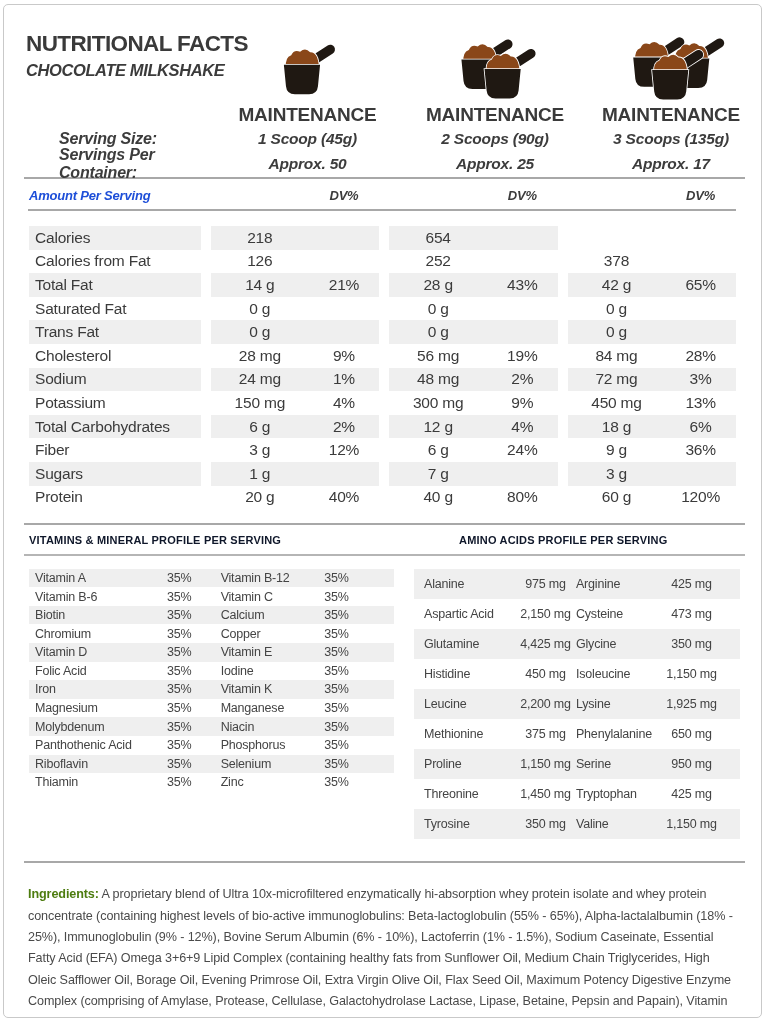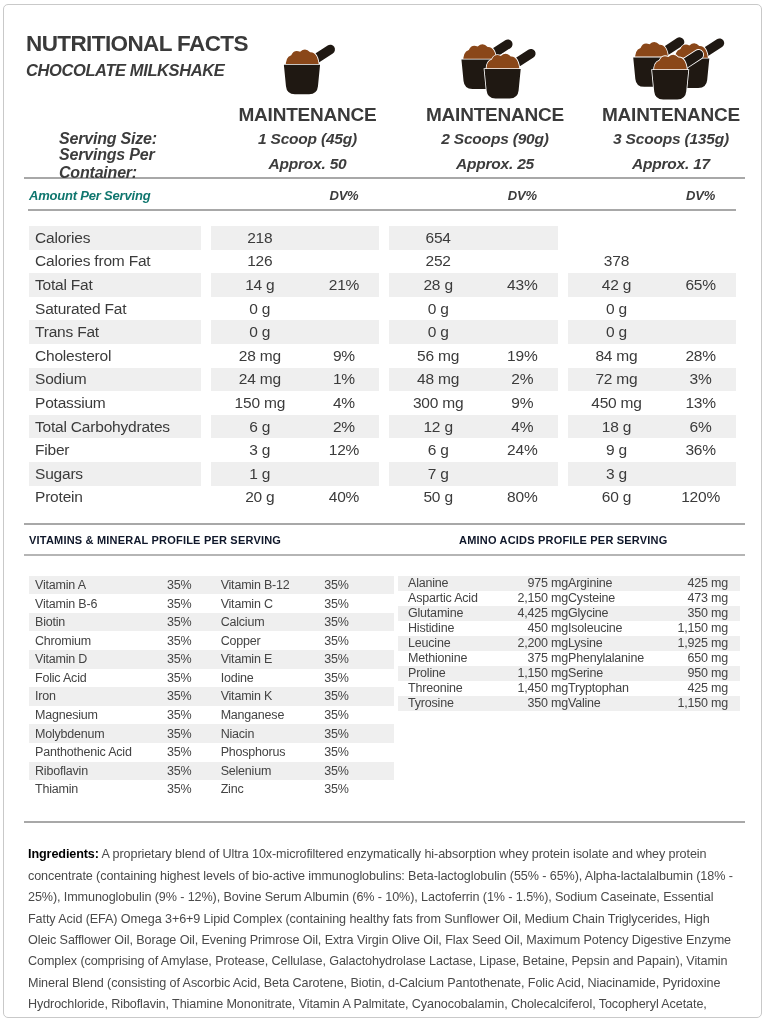--- a/index.html
+++ b/index.html
@@ -23,46 +23,46 @@
     font-size:19px;font-weight:bold;color:#3a3a3a;letter-spacing:-0.2px;}
   .srv-label{display:flex;align-items:center;font-size:16px;font-weight:bold;font-style:italic;color:#3c3c3c;margin-left:33px;}
   .srv-val{display:flex;align-items:center;justify-content:center;font-size:15.5px;font-weight:600;font-style:italic;color:#3c3c3c;}
   
   .rule{border:none;height:2px;background:#a8a8a8;margin:0 16px 0 20px;}
   .rule.thin{height:1.5px;background:#b5b5b5;}
   
   .ntable{padding:0 25px;}
   .nhead{display:grid;grid-template-columns:172px 1fr 1fr 1fr;column-gap:10px;
     height:28px;align-items:center;margin-top:2px;}
-  .nhead .aps{font-size:13px;font-weight:bold;font-style:italic;color:#0f766e;}
+  .nhead .aps{font-size:13px;font-weight:bold;font-style:italic;color:#1d4ed8;}
   .dvwrap{display:grid;grid-template-columns:58% 42%;}
   .dvlab{grid-column:2;text-align:center;font-size:13px;font-weight:bold;font-style:italic;color:#3c3c3c;}
   .nrows{margin-top:15px;}
   .nrow{display:grid;grid-template-columns:172px 1fr 1fr 1fr;column-gap:10px;height:23.6px;}
   .ncell{display:flex;align-items:center;font-size:15.5px;color:#3b3b3b;}
   .nlabel{padding-left:6px;}
   .nblock{display:grid;grid-template-columns:58% 42%;align-items:center;}
   .namt,.ndv{text-align:center;font-size:15.5px;color:#3b3b3b;}
   .nrow.shaded .nlabel,.nrow.shaded .nblock{background:#efefef;}
   
   .sec-title-row{display:flex;padding:9px 25px 8px 25px;}
   .sec-title{font-size:11px;font-weight:700;color:#0f172a;letter-spacing:0.2px;}
   .sec-title.left{width:372px;}
   .sec-title.right{margin-left:58px;}
-  .subtables{display:grid;grid-template-columns:365px 1fr;column-gap:4px;
-    padding:0 21px 0 25px;margin-top:20px;}
+  .subtables{display:grid;grid-template-columns:365px 1fr;column-gap:20px;
+    padding:0 21px 0 25px;margin-top:13px;}
   .vrow{display:grid;grid-template-columns:37% 15% 29% 19%;height:18.6px;align-items:center;
     font-size:12.5px;color:#444;padding:0 2px 0 6px;}
-  .arow{display:grid;grid-template-columns:30% 20% 26% 24%;height:15px;align-items:center;
+  .arow{display:grid;grid-template-columns:30% 20% 26% 24%;height:30px;align-items:center;
     font-size:12.5px;color:#444;padding:0 12px 0 10px;}
   .vrow.shaded,.arow.shaded{background:#efefef;}
-  .aval{text-align:right;}
+  .aval{text-align:center;}
   
   .ingredients{padding:9px 24px 0 24px;font-size:12.6px;line-height:21.4px;color:#4a4a4a;letter-spacing:-0.1px;text-align:left;}
-  .ingredients b{color:#000000;}
+  .ingredients b{color:#4d7c0f;}
   .hidden-defs{position:absolute;width:0;height:0;}
   .scoop-svg{display:block;}
 </style>
 </head>
 <body>
 
 <svg class="hidden-defs" aria-hidden="true">
   <defs>
     <g id="scoop">
       <rect x="-2" y="-4.5" width="27" height="9" rx="4.5" transform="translate(38,16) rotate(-33)" fill="#1f1812" stroke="#ffffff" stroke-width="1.6" paint-order="stroke"></rect>
@@ -296,21 +296,21 @@
             <div class="ndv"></div>
           </div>
         </div>
         <div class="nrow">
           <div class="ncell nlabel">Protein</div>
           <div class="nblock">
             <div class="namt">20 g</div>
             <div class="ndv">40%</div>
           </div>
           <div class="nblock">
-            <div class="namt">50 g</div>
+            <div class="namt">40 g</div>
             <div class="ndv">80%</div>
           </div>
           <div class="nblock">
             <div class="namt">60 g</div>
             <div class="ndv">120%</div>
           </div>
         </div>
       </div>
   </div>
 

